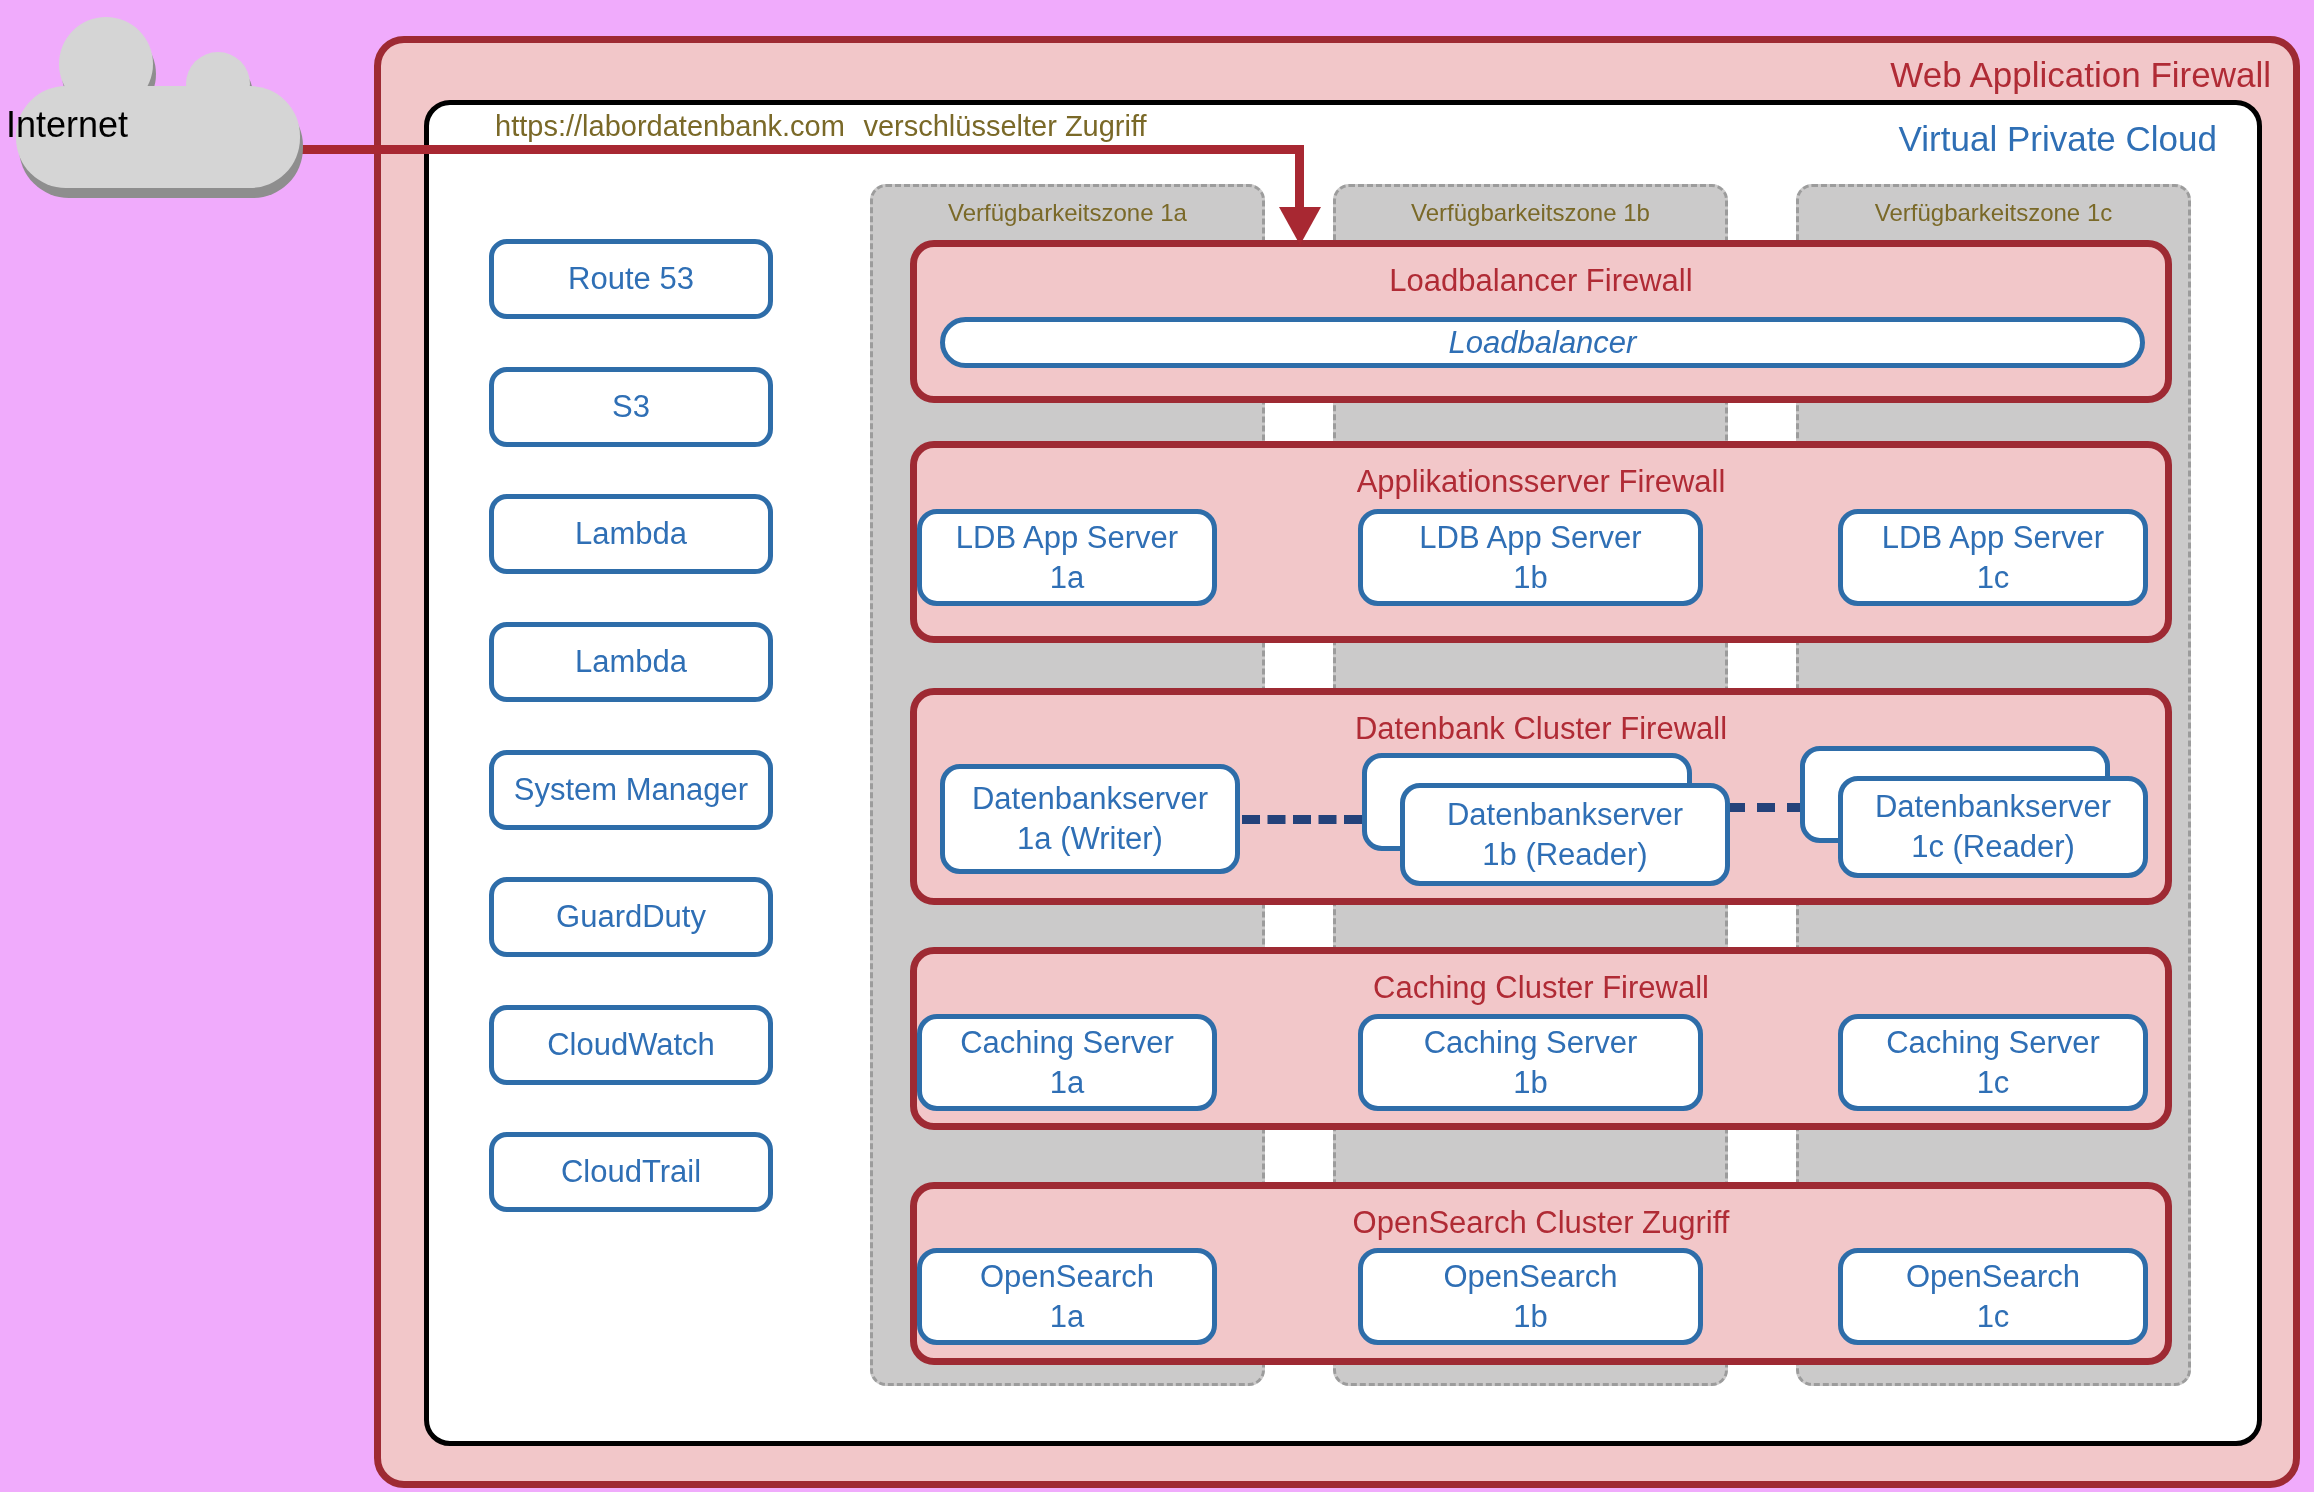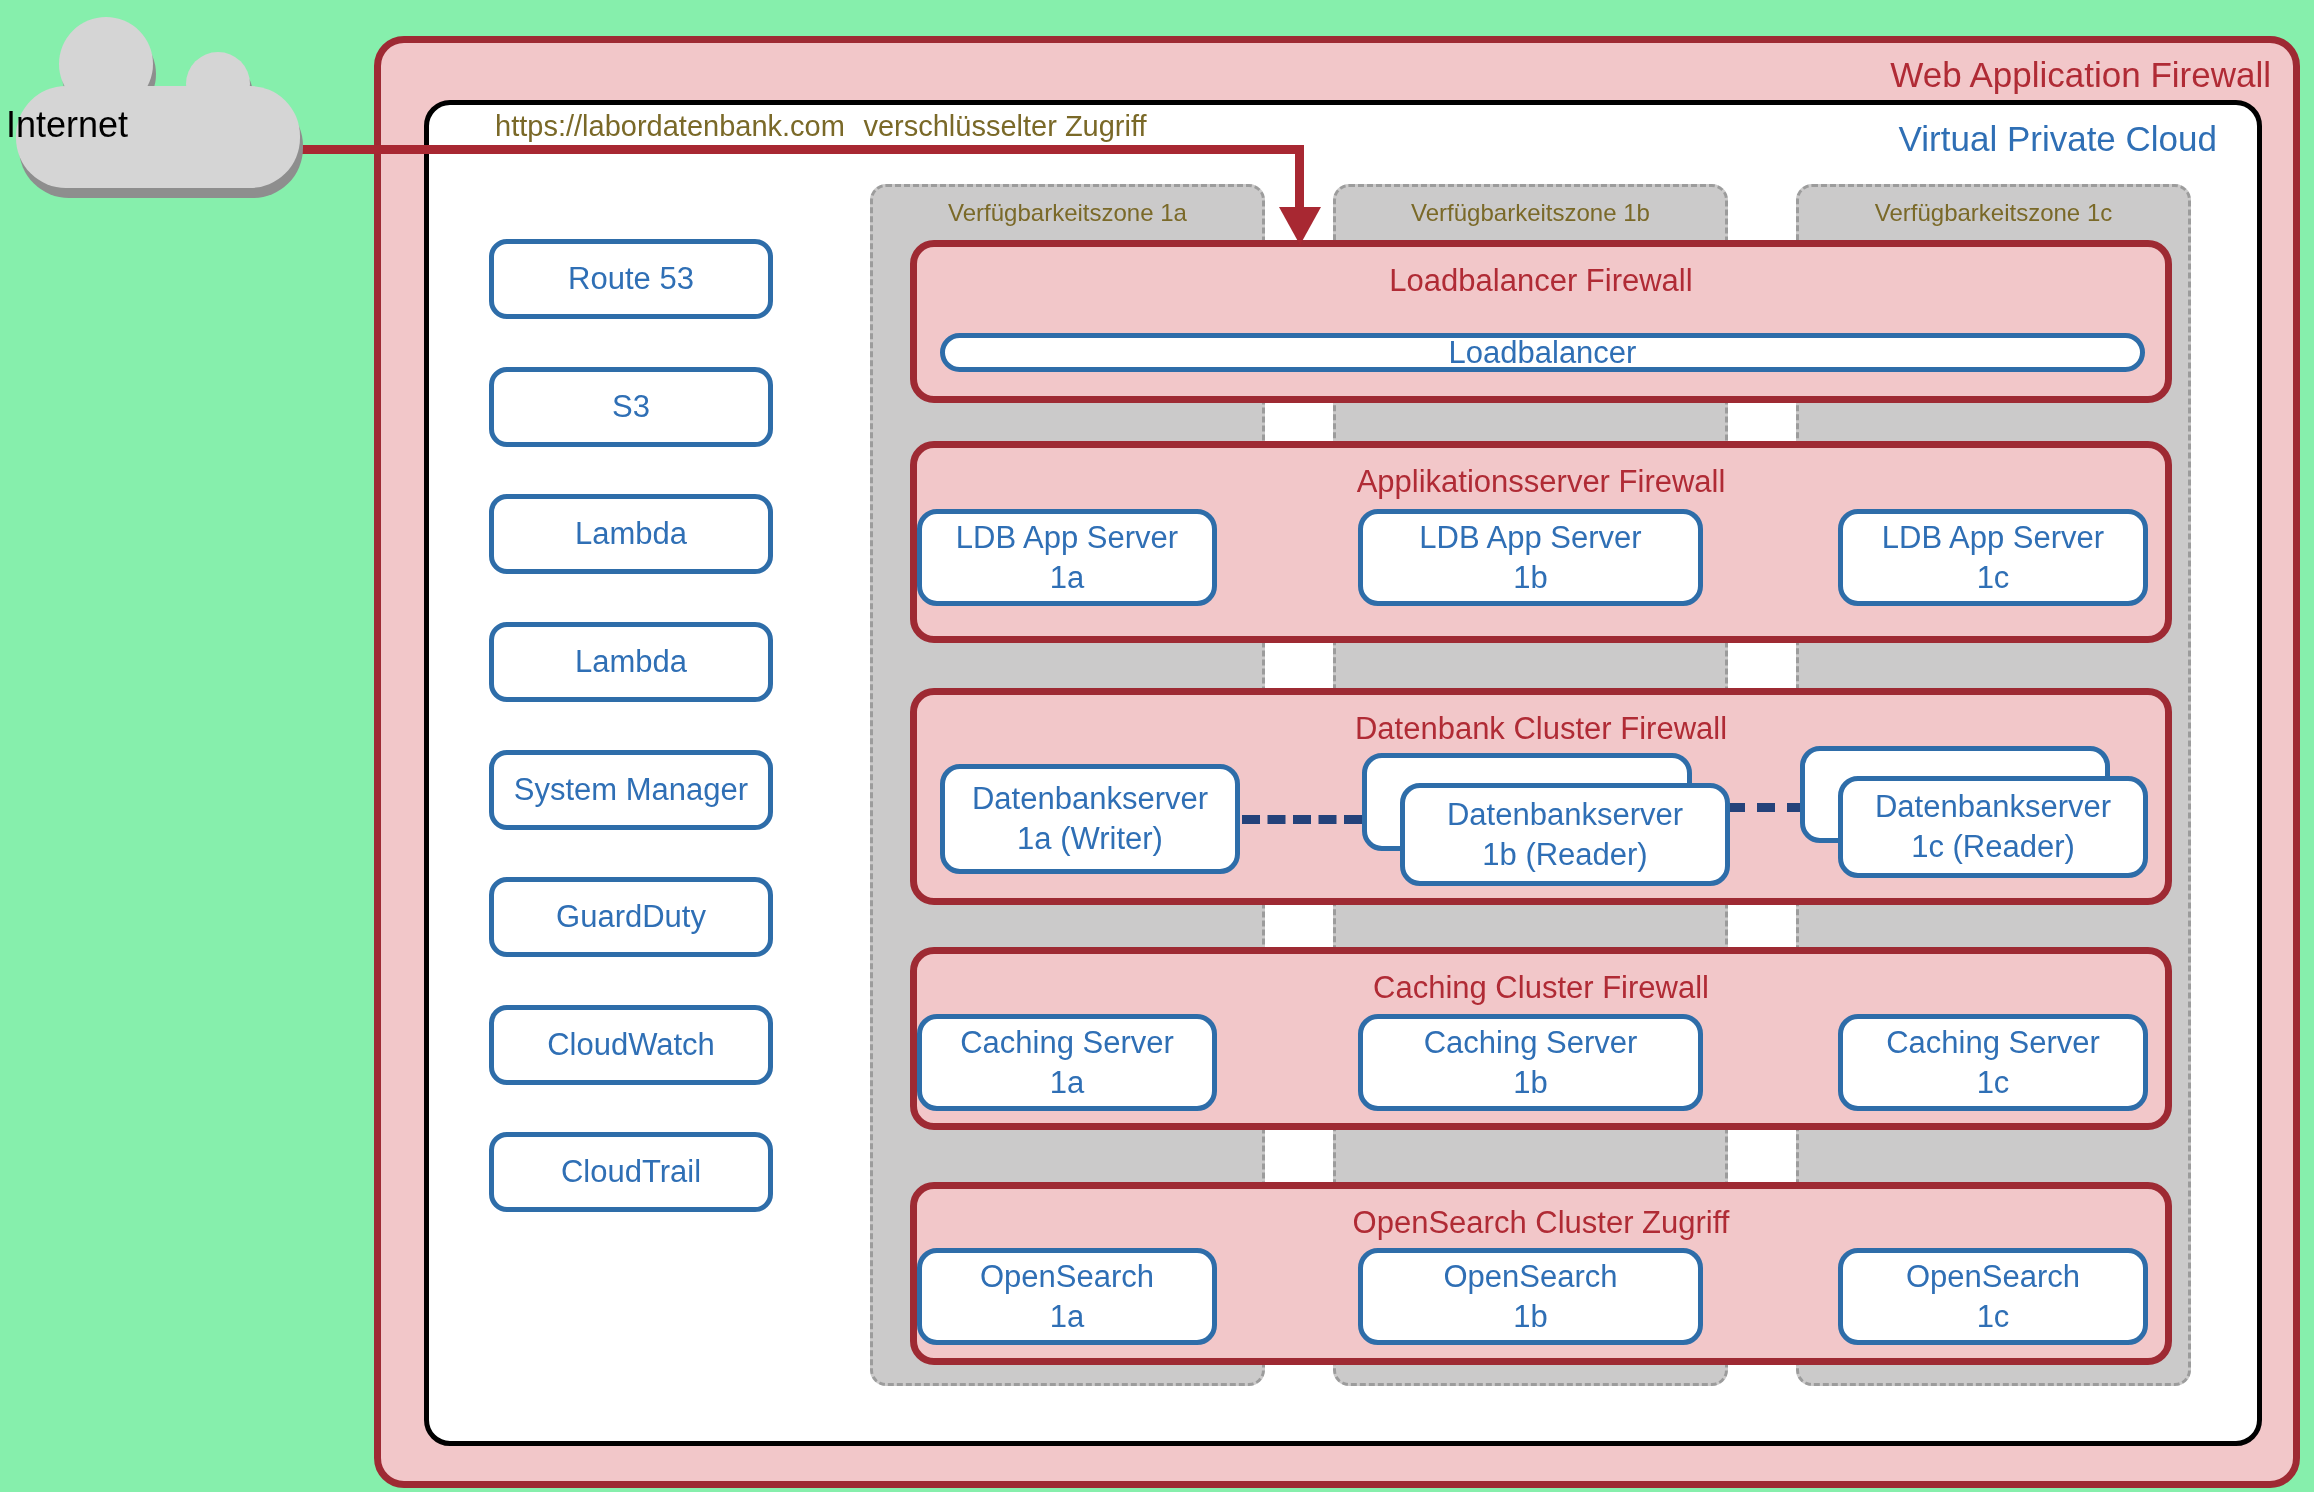--- a/index.html
+++ b/index.html
@@ -12,21 +12,21 @@
     --zone-fill:#CBCACA;
     --zone-border:#9C9C9C;
     --navy:#24427A;
     --cloud-fill:#D5D5D5;
     --cloud-shadow:#8E8E8E;
     --line-red:#A82832;
     --vpc-border:#000000;
   }
   html,body{margin:0;padding:0;background:#ffffff;}
   body{font-family:"Liberation Sans","DejaVu Sans",sans-serif;}
-  .canvas{position:relative;width:2314px;height:1492px;background:#86efac;overflow:hidden;}
+  .canvas{position:relative;width:2314px;height:1492px;background:#f0abfc;overflow:hidden;}
 
   
   .waf{position:absolute;left:374px;top:36px;width:1926px;height:1452px;
        background:var(--pink);border:7px solid var(--red-border);border-radius:30px;box-sizing:border-box;}
   .waf-label{position:absolute;top:12px;right:22px;font-size:35px;color:var(--red-text);white-space:nowrap;}
   .vpc{position:absolute;left:424px;top:100px;width:1838px;height:1346px;
        background:#fff;border:5px solid var(--vpc-border);border-radius:26px;box-sizing:border-box;}
   .vpc-label{position:absolute;top:14px;right:40px;font-size:35px;color:var(--blue-text);white-space:nowrap;}
 
   
@@ -48,21 +48,21 @@
   .fw-lb{top:240px;height:163px}
   .fw-app{top:441px;height:202px}
   .fw-db{top:688px;height:217px}
   .fw-cache{top:947px;height:183px}
   .fw-search{top:1182px;height:183px}
 
   
   .node{position:absolute;background:#fff;border:5px solid var(--blue-border);box-sizing:border-box;
         color:var(--blue-text);font-size:31px;text-align:center;z-index:4;
         display:flex;flex-direction:column;align-items:center;justify-content:center;line-height:40px;}
-  .lb-node{left:940px;top:333px;width:1205px;height:39px;border-radius:26px;line-height:1;}
+  .lb-node{left:940px;top:317px;width:1205px;height:51px;border-radius:26px;line-height:1;font-style:italic;}
   .srv{border-radius:20px;height:97px;}
   .col-a{left:917px;width:300px}
   .col-b{left:1358px;width:345px}
   .col-c{left:1838px;width:310px}
   .row-app{top:509px}
   .row-cache{top:1014px}
   .row-search{top:1248px}
 
   
   .db-a{left:940px;top:764px;width:300px;height:110px;border-radius:20px;}

